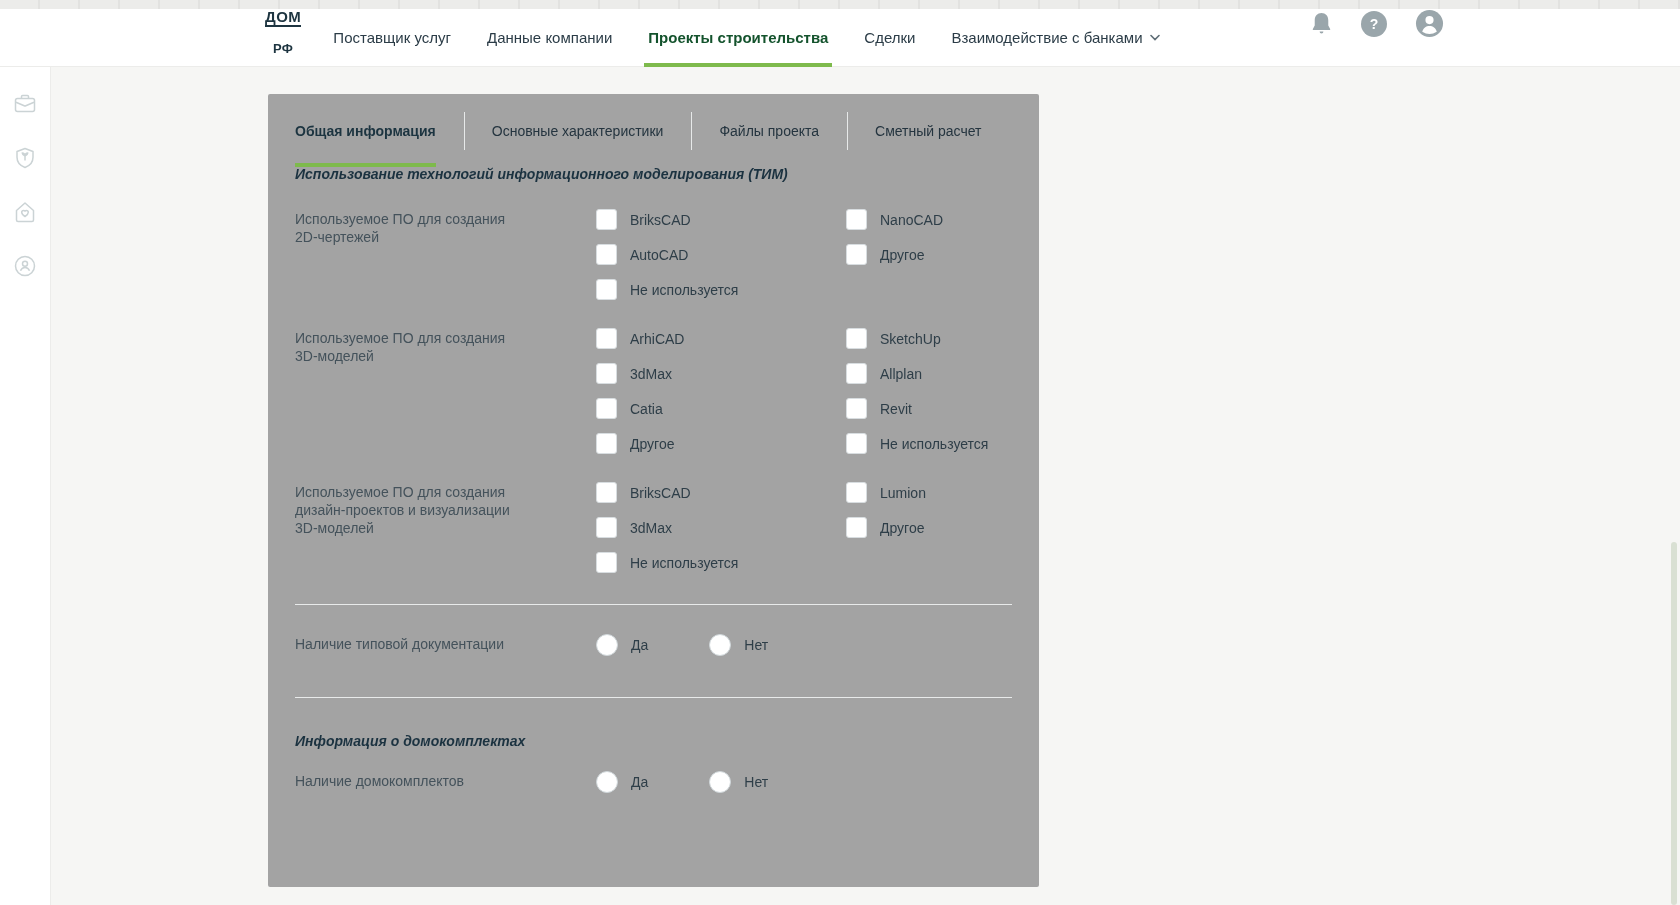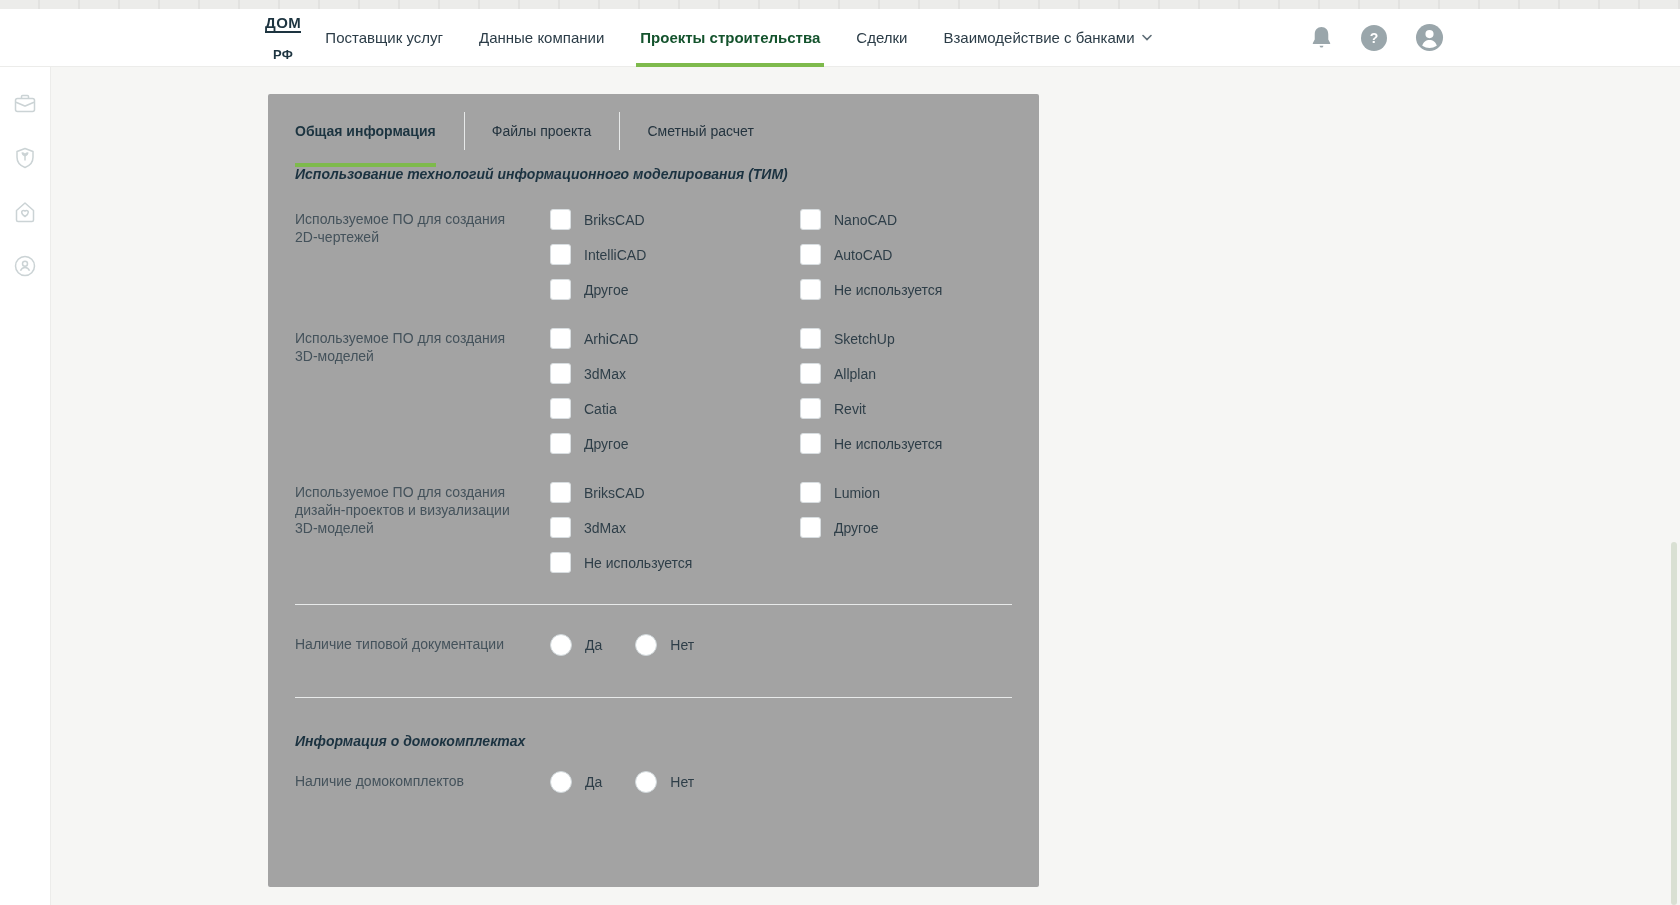--- a/index.html
+++ b/index.html
@@ -13,22 +13,22 @@
   .top-strip{
     position:absolute;top:0;left:0;right:0;height:9px;
     background:repeating-linear-gradient(90deg,#ececea 0 38px,#e2e2e0 38px 40px);
   }
   
   .header{
     position:absolute;top:9px;left:0;right:0;height:57px;background:#fff;
     border-bottom:1px solid #ececea;z-index:3;
   }
   .header-inner{
-    height:100%;display:flex;align-items:center;
-    padding:0 236px 0 265px;box-sizing:border-box;
+    height:100%;display:flex;align-items:flex-start;
+    padding:0 236px 0 265px;box-sizing:border-box;gap:8px;
   }
   .logo{display:flex;flex-direction:column;align-items:center;line-height:1;
     color:#1d3440;font-weight:bold;letter-spacing:.5px;cursor:pointer;}
   .logo .l1{font-size:15px;border-bottom:2px solid #1d3440;padding-bottom:1px;}
   .logo .l2{font-size:13px;margin-top:15px;}
   .nav{display:flex;align-items:center;height:100%;margin-left:24px;gap:36px;}
   .nav-item{
     height:100%;display:flex;align-items:center;gap:7px;position:relative;
     font-size:15px;color:#2b3c47;cursor:pointer;white-space:nowrap;
   }
@@ -69,31 +69,31 @@
   .card-body{padding:0 27px;}
   .section-title{
     font-size:14px;font-weight:bold;color:#1b3240;margin:0 0 0;line-height:15px;font-style:italic;
   }
   .group{display:grid;grid-template-columns:255px 1fr;margin-top:14px;}
   #sec-tim .group.first{margin-top:20px;}
   .group-label{
     font-size:14px;color:#44525b;line-height:18px;padding-top:8px;max-width:222px;
   }
   .options{display:grid;grid-template-columns:250px 250px;align-content:start;}
-  .option{height:35px;display:flex;align-items:center;gap:13px;cursor:pointer;}
+  .option{height:35px;display:flex;align-items:center;gap:13px;cursor:pointer;margin-left:46px;}
   .cbox{
     width:21px;height:21px;box-sizing:border-box;background:#fff;
     border:1px solid #d8dde0;border-radius:3px;flex:0 0 auto;
   }
   .rbox{
     width:22px;height:22px;box-sizing:border-box;background:#fff;
     border:1px solid #cfd6d9;border-radius:50%;flex:0 0 auto;
   }
   .option-label{font-size:14px;color:#2e3e48;white-space:nowrap;}
-  .radio-options{display:flex;align-items:center;gap:33px;}
+  .radio-options{display:flex;align-items:center;gap:15px;}
   .form-hr{border:0;border-top:1px solid #e8eaea;margin:24px 0 0;}
   .form-hr.hr-1{margin-top:35px;}
   #sec-standard-documentation .section-title{margin-top:34px;}
   #sec-standard-documentation .group{margin-top:22px;}
   #sec-house-kits .section-title{margin-top:36px;}
   #sec-house-kits .group{margin-top:15px;}
   
   .scroll-thumb{
     position:absolute;right:3px;top:542px;width:6px;height:363px;
     background:#d9e0d3;border-radius:3px;cursor:pointer;
@@ -198,43 +198,42 @@
       </span>
     </div>
   </aside>
 
 <main class="card">
   <div class="tabs" id="tabs">
       <div class="tab active">
         <span>Общая информация</span>
       </div>
       <div class="tab">
+        <span>Основные характеристики</span>
+      </div>
+      <div class="tab">
         <span>Файлы проекта</span>
       </div>
       <div class="tab">
         <span>Сметный расчет</span>
       </div>
     </div>
   <div class="card-body" id="form-body">
       <section class="form-section" id="sec-tim">
         <h3 class="section-title">Использование технологий информационного моделирования (ТИМ)</h3>
         <div class="group first">
           <div class="group-label">Используемое ПО для создания 2D-чертежей</div>
           <div class="options">
             <label class="option">
               <span class="cbox"></span>
               <span class="option-label">BriksCAD</span>
             </label>
             <label class="option">
               <span class="cbox"></span>
               <span class="option-label">NanoCAD</span>
-            </label>
-            <label class="option">
-              <span class="cbox"></span>
-              <span class="option-label">IntelliCAD</span>
             </label>
             <label class="option">
               <span class="cbox"></span>
               <span class="option-label">AutoCAD</span>
             </label>
             <label class="option">
               <span class="cbox"></span>
               <span class="option-label">Другое</span>
             </label>
             <label class="option">

